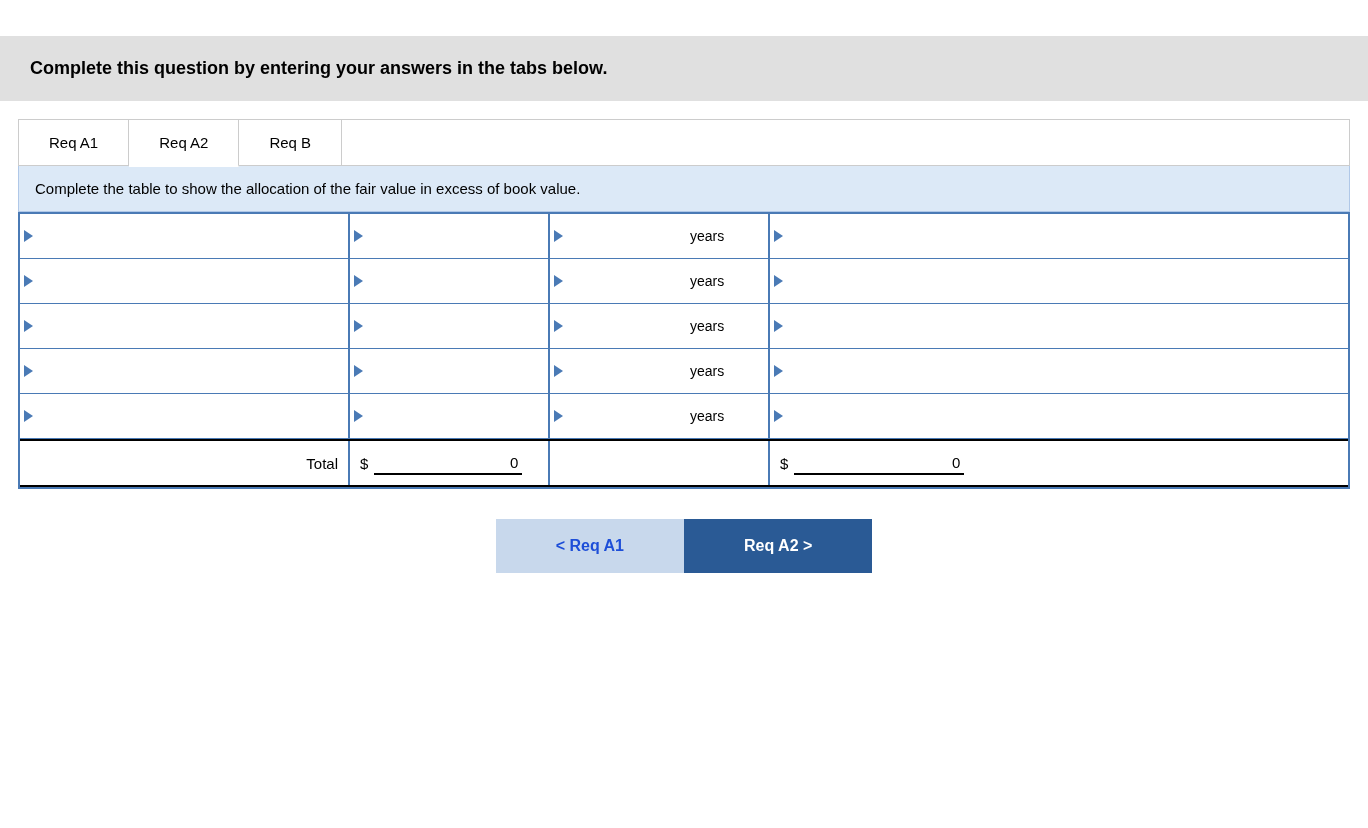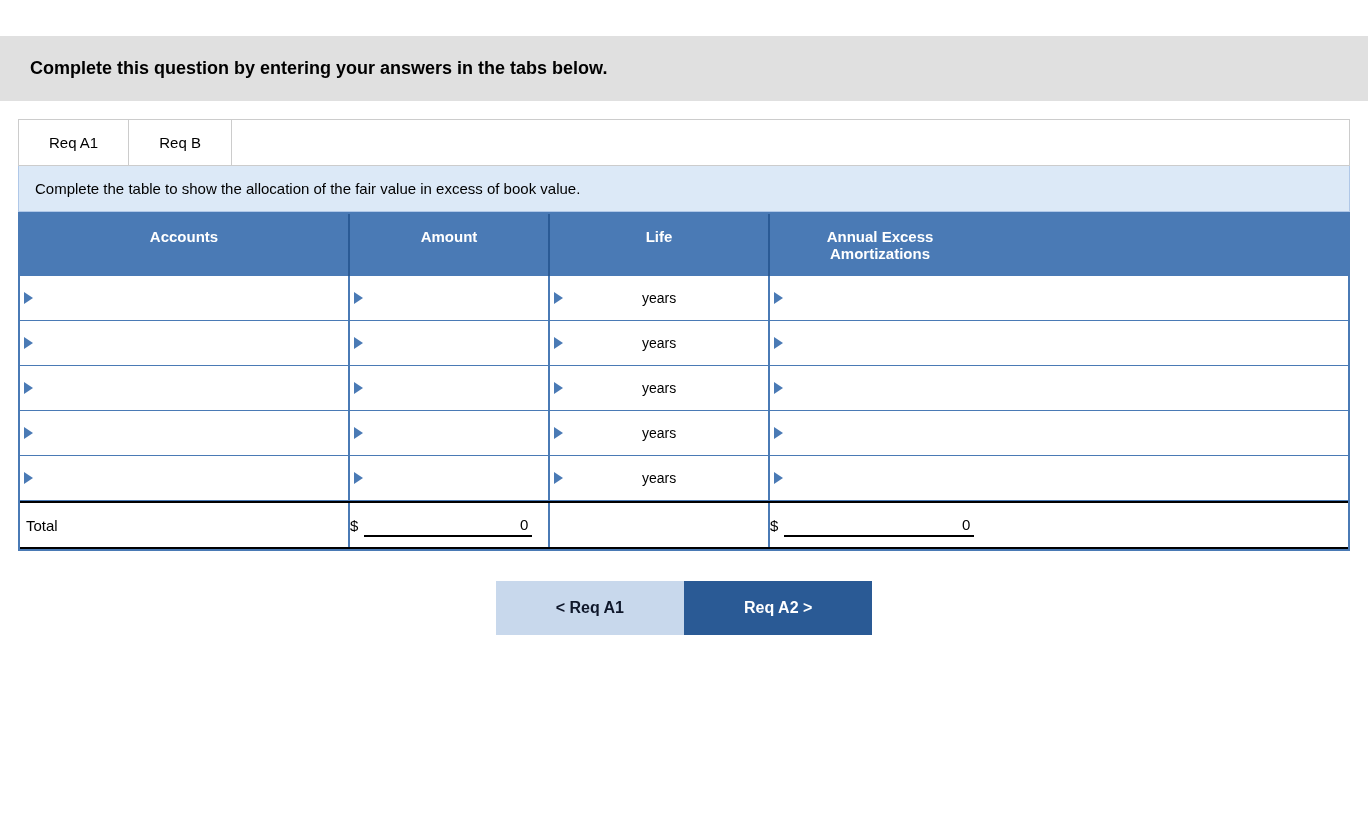--- a/index.html
+++ b/index.html
@@ -80,20 +80,21 @@
       border-bottom: 1px solid #4a7ab5;
     }
 
     .table-row:last-child { border-bottom: none; }
 
     .td {
       padding: 0;
       border-right: 2px solid #4a7ab5;
       position: relative;
       min-height: 44px;
+      gap: 48px;
     }
 
     .td:last-child { border-right: none; }
 
     .td input[type="text"] {
       width: 100%;
       height: 100%;
       min-height: 44px;
       border: none;
       outline: none;
@@ -135,26 +136,27 @@
 
     .total-row {
       display: grid;
       grid-template-columns: 330px 200px 220px 220px;
       border-top: 2px solid #000;
       border-bottom: 2px solid #000;
     }
 
     .total-td {
       border-right: 2px solid #4a7ab5;
-      padding: 8px 0;
+      padding: 8px 10px;
       min-height: 44px;
       display: flex;
       align-items: center;
       font-size: 15px;
       position: relative;
+      justify-content: flex-end;
     }
 
     .total-td:last-child { border-right: none; }
 
     .total-amount-cell {
       display: flex;
       align-items: center;
       width: 100%;
     }
 
@@ -173,21 +175,21 @@
     .nav-buttons {
       display: flex;
       justify-content: center;
       gap: 0;
       margin-top: 30px;
       padding-bottom: 30px;
     }
 
     .nav-btn-prev {
       background: #c8d8ec;
-      color: #0f172a;
+      color: #1d4ed8;
       border: none;
       padding: 18px 60px;
       font-size: 16px;
       cursor: pointer;
       font-weight: bold;
     }
 
     .nav-btn-next {
       background: #2a5a95;
       color: #fff;
@@ -207,46 +209,35 @@
 <body>
 
 <div class="top-instruction">
   <span>Complete this question by entering your answers in the tabs below.</span>
 </div>
 
 <div class="tabs-area">
   <div class="tab">
     <span>Req A1</span>
   </div>
+  <div class="tab active">
+    <span>Req A2</span>
+  </div>
   <div class="tab">
     <span>Req B</span>
   </div>
   <div class="tab-spacer"></div>
 </div>
 
 <div class="sub-instruction">
   <span>Complete the table to show the allocation of the fair value in excess of book value.</span>
 </div>
 
 <div class="table-container">
 
-  <div class="table-header">
-    <div class="th">
-      <span>Accounts</span>
-    </div>
-    <div class="th">
-      <span>Amount</span>
-    </div>
-    <div class="th">
-      <span>Life</span>
-    </div>
-    <div class="th">
-      <span>Annual Excess Amortizations</span>
-    </div>
-  </div>
 
   <div class="table-row">
     <div class="td">
       <span class="td-arrow"></span>
       <input type="text" style="">
     </div>
     <div class="td">
       <span class="td-arrow"></span>
       <input type="text" style="">
     </div>

